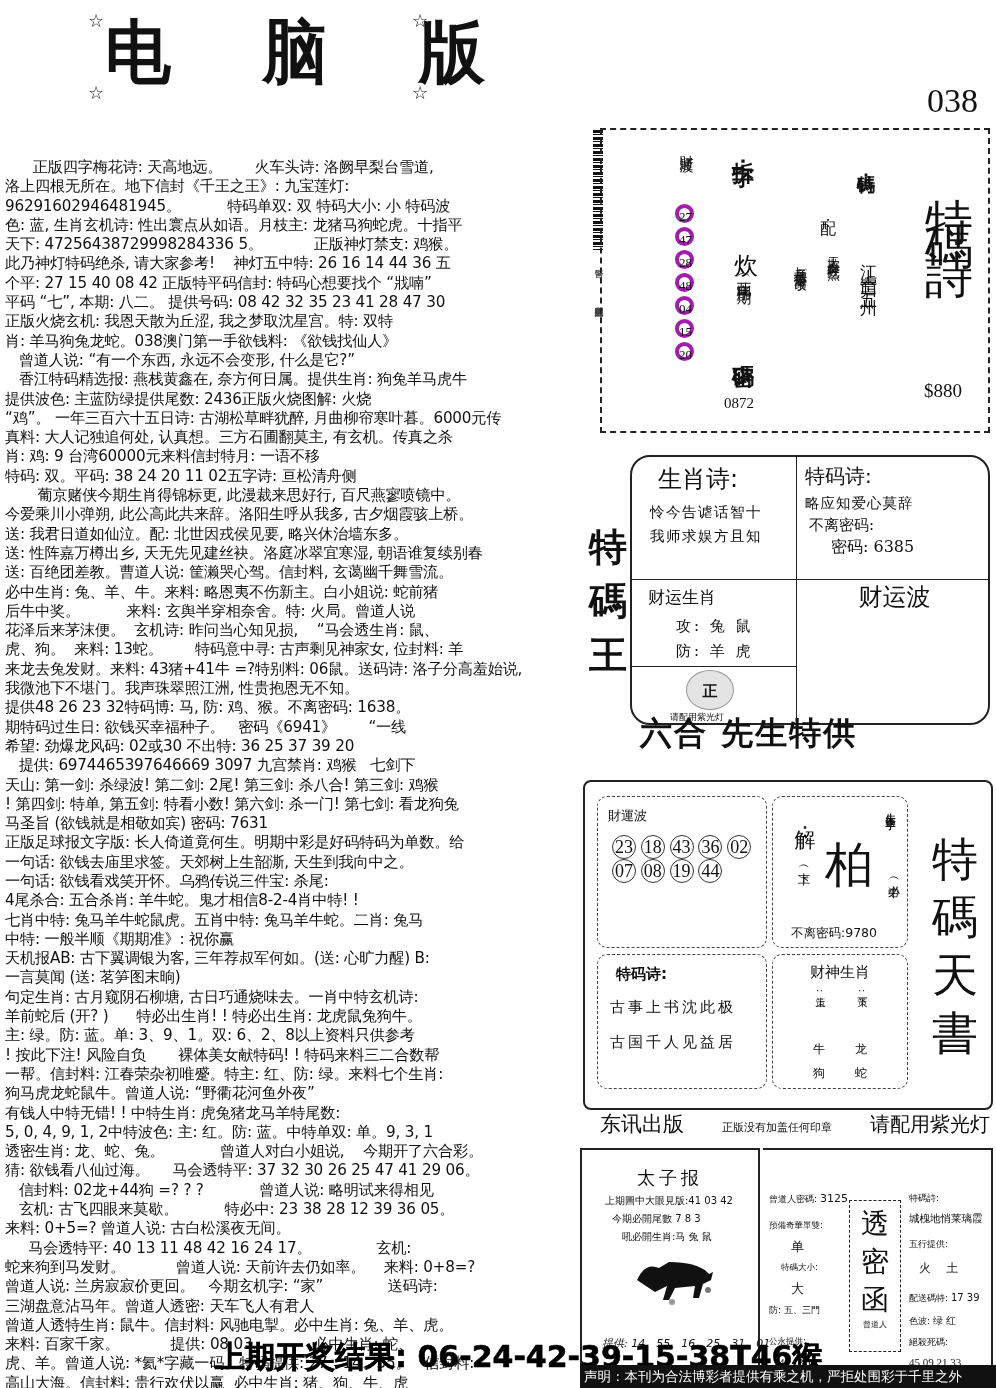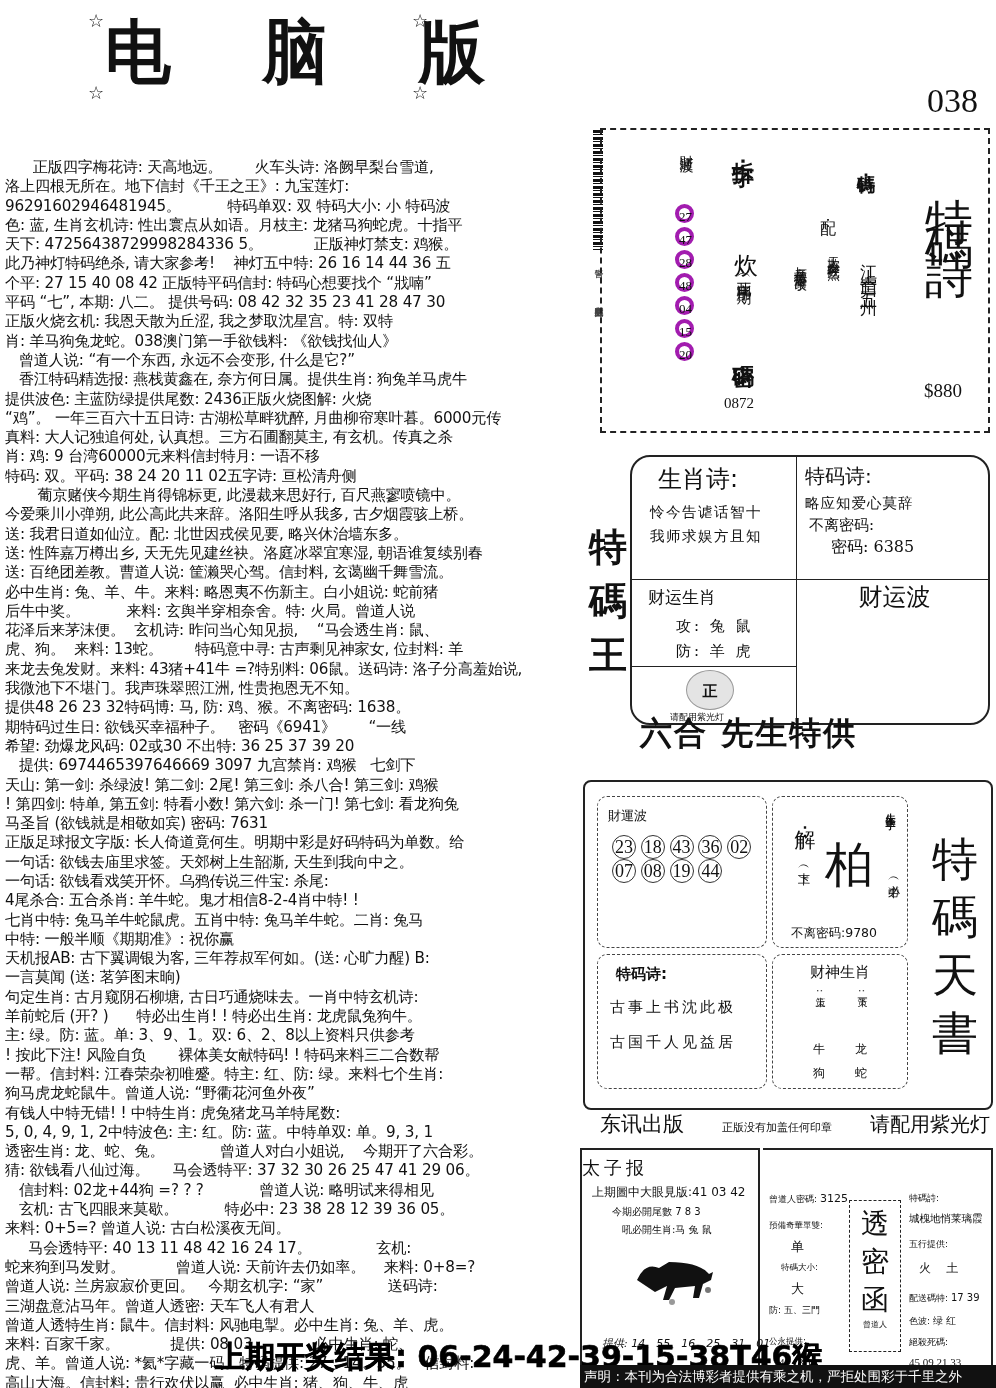--- a/index.html
+++ b/index.html
@@ -154,22 +154,22 @@
   </div>
 </div>
 
 <div class="abs footer-row">
   <span style="font-size:21px">东讯出版</span>
   <span style="font-size:11px">正版没有加盖任何印章</span>
   <span style="font-size:20px">请配用紫光灯</span>
 </div>
 
 <div class="abs box4">
-  <div style="text-align:left;font-size:18px;padding-top:6px;letter-spacing:4px">太子报</div>
-  <div class="small" style="font-size:12px;padding:4px 0 0 10px;white-space:nowrap"><span>上期圖中大眼見版</span><span>:41 03 42</span></div>
+  <div style="text-align:center;font-size:18px;padding-top:16px;letter-spacing:4px">太子报</div>
+  <div class="small" style="font-size:10px;padding:4px 0 0 23px;white-space:nowrap"><span>上期圖中大眼見版</span><span>:41 03 42</span></div>
   <div class="small" style="font-size:10px;padding:4px 0 0 30px;white-space:nowrap"><span>今期必開尾數</span> <span>7 8 3</span></div>
   <div class="small" style="font-size:10px;padding:4px 0 0 40px;white-space:nowrap"><span>吼必開生肖</span><span>:马 兔 鼠</span></div>
   <svg style="position:absolute;left:50px;top:100px" width="90" height="60">
     <path d="M5 30 q8 -18 22 -12 l10 -6 q30 0 40 12 l4 -2 -2 8 -8 4 -4 14 -6 0 2 -12 -20 2 -6 12 -6 0 4 -14 -12 6 z" fill="#111"></path>
     <circle cx="76" cy="40" r="3" fill="#777"></circle>
       <circle cx="40" cy="52" r="3" fill="#999"></circle>
   </svg>
   <div class="small" style="position:absolute;left:20px;top:186px;font-size:11px;white-space:nowrap;font-style:italic"><span>提供</span><span>: 14、55、16、25、31、01</span></div>
 </div>
 

